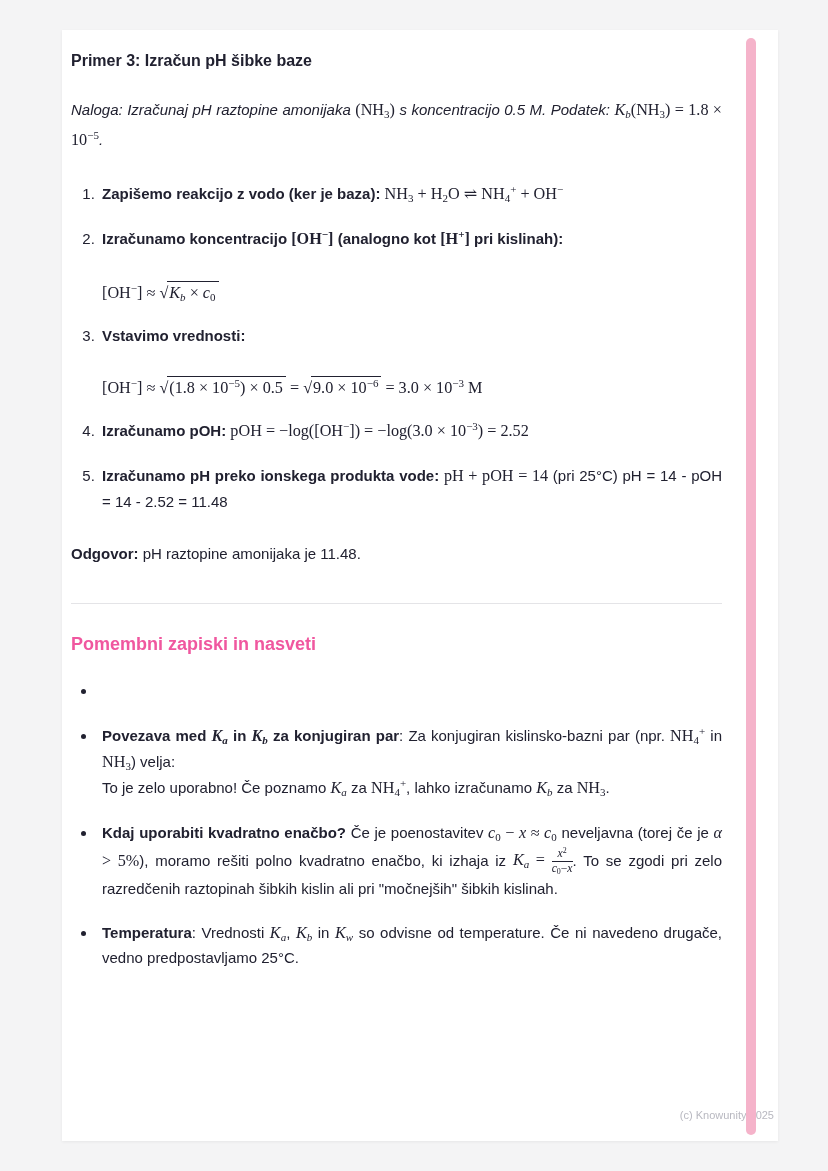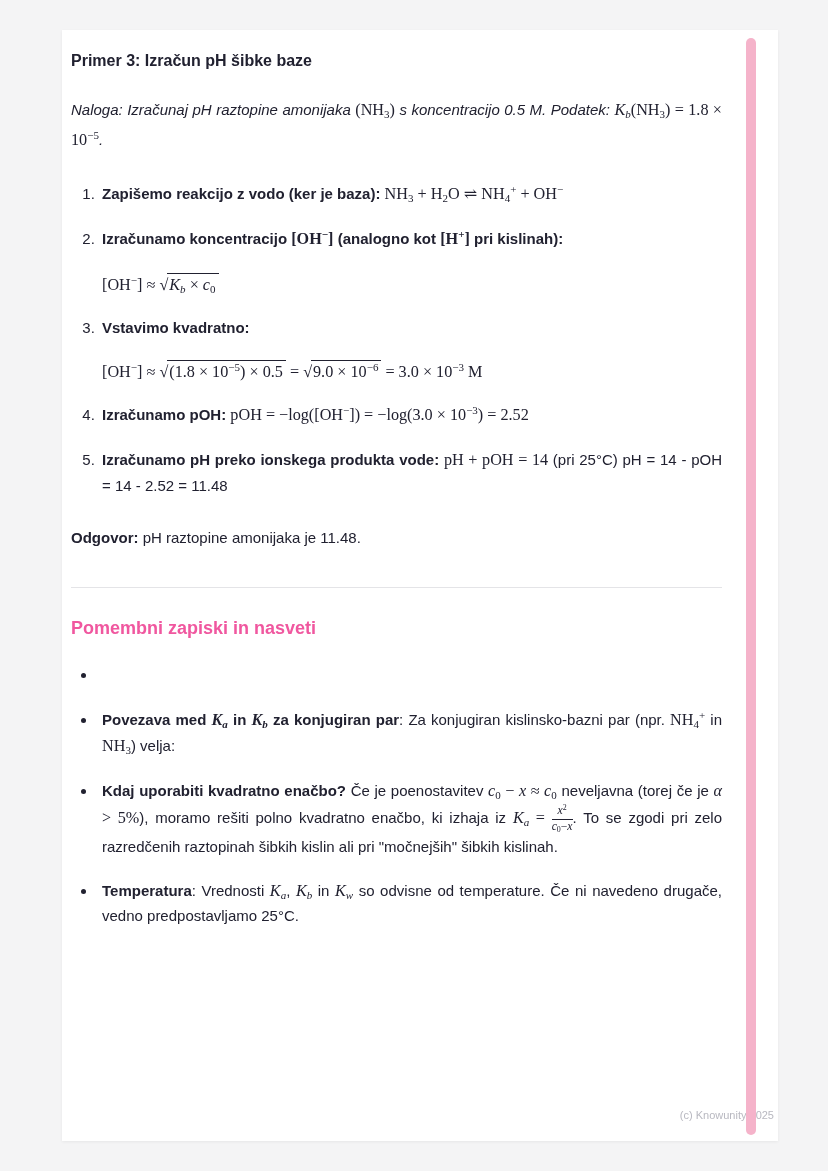--- a/index.html
+++ b/index.html
@@ -32,21 +32,21 @@
   }
   .title { font-size: 16px; font-weight: 700; margin: 0 0 26px 0; }
   p { margin: 0; }
   .just { text-align: justify; }
   .intro { font-style: italic; line-height: 1.85; margin-bottom: 26px; }
   .intro .m, .note-italic .m { font-style: normal; }
 
   .steps { margin: 0 0 28px 0; padding-left: 28px; }
   .steps > li { margin-bottom: 19px; line-height: 1.6; padding-left: 3px; }
 
-  .formula { margin: 20px 0 2px 0; line-height: 1.5; }
+  .formula { margin: 28px 0 2px 0; line-height: 1.5; }
   .note-italic { font-style: italic; margin-top: 9px; line-height: 1.55; }
   .answer { margin: 28px 0 0 0; line-height: 1.55; }
 
   .divider { border: none; border-top: 1px solid var(--divider-gray, #e4e4e7); margin: 38px 0 30px 0; }
   .notes-heading { color: var(--accent-pink, #f0579f); font-size: 18px; font-weight: 700; margin: 0 0 24px 0; }
 
   .notes { margin: 0; padding-left: 26px; list-style: disc; }
   .notes > li { margin-bottom: 19px; line-height: 1.62; padding-left: 5px; }
   .subnotes { list-style: circle; padding-left: 26px; margin-top: 12px; }
   .subnotes > li { margin-bottom: 13px; line-height: 1.5; }
@@ -81,21 +81,21 @@
 
     <ol class="steps">
       <li>
         <p class="just"><b>Zapišemo reakcijo z vodo (ker je baza):</b> <span class="m">NH<sub>3</sub> + H<sub>2</sub>O ⇌ NH<sub>4</sub><sup>+</sup> + OH<sup>−</sup></span></p>
       </li>
       <li>
         <p class="just"><b>Izračunamo koncentracijo <span class="m">[OH<sup>−</sup>]</span> (analogno kot <span class="m">[H<sup>+</sup>]</span> pri kislinah):</b></p>
         <p class="formula"><span class="m">[OH<sup>−</sup>] ≈ <span class="sqrt">√<span class="rad"><i>K</i><sub><i>b</i></sub> × <i>c</i><sub>0</sub></span></span></span></p>
       </li>
       <li>
-        <p><b>Vstavimo kvadratno:</b></p>
+        <p><b>Vstavimo vrednosti:</b></p>
         <p class="formula"><span class="m">[OH<sup>−</sup>] ≈ <span class="sqrt">√<span class="rad">(1.8 × 10<sup>−5</sup>) × 0.5</span></span> = <span class="sqrt">√<span class="rad">9.0 × 10<sup>−6</sup></span></span> = 3.0 × 10<sup>−3</sup> M</span></p>
       </li>
       <li>
         <p class="just"><b>Izračunamo pOH:</b> <span class="m">pOH = −log([OH<sup>−</sup>]) = −log(3.0 × 10<sup>−3</sup>) = 2.52</span></p>
       </li>
       <li>
         <p class="just"><b>Izračunamo pH preko ionskega produkta vode:</b> <span class="m">pH + pOH = 14</span> (pri 25°C) pH = 14 - pOH = 14 - 2.52 = 11.48</p>
       </li>
     </ol>
 
@@ -103,20 +103,21 @@
 
     <hr class="divider">
 
     <h2 class="notes-heading">Pomembni zapiski in nasveti</h2>
 
     <ul class="notes">
       <li>
       </li>
       <li>
         <p class="just"><b>Povezava med <span class="m"><i>K</i><sub><i>a</i></sub></span> in <span class="m"><i>K</i><sub><i>b</i></sub></span> za konjugiran par</b>: Za konjugiran kislinsko-bazni par (npr. <span class="m">NH<sub>4</sub><sup>+</sup></span> in <span class="m">NH<sub>3</sub></span>) velja:</p>
+        <p class="just">To je zelo uporabno! Če poznamo <span class="m"><i>K</i><sub><i>a</i></sub></span> za <span class="m">NH<sub>4</sub><sup>+</sup></span>, lahko izračunamo <span class="m"><i>K</i><sub><i>b</i></sub></span> za <span class="m">NH<sub>3</sub></span>.</p>
       </li>
       <li>
         <p class="just"><b>Kdaj uporabiti kvadratno enačbo?</b> Če je poenostavitev <span class="m"><i>c</i><sub>0</sub> − <i>x</i> ≈ <i>c</i><sub>0</sub></span> neveljavna (torej če je <span class="m"><i>α</i> &gt; 5%</span>), moramo rešiti polno kvadratno enačbo, ki izhaja iz <span class="m"><i>K</i><sub><i>a</i></sub> = <span class="frac"><span class="fnum"><i>x</i><sup>2</sup></span><span class="fden"><i>c</i><sub>0</sub>−<i>x</i></span></span></span>. To se zgodi pri zelo razredčenih raztopinah šibkih kislin ali pri "močnejših" šibkih kislinah.</p>
       </li>
       <li>
         <p class="just"><b>Temperatura</b>: Vrednosti <span class="m"><i>K</i><sub><i>a</i></sub></span>, <span class="m"><i>K</i><sub><i>b</i></sub></span> in <span class="m"><i>K</i><sub><i>w</i></sub></span> so odvisne od temperature. Če ni navedeno drugače, vedno predpostavljamo 25°C.</p>
       </li>
     </ul>
 
     <div class="footer">(c) Knowunity 2025</div>

